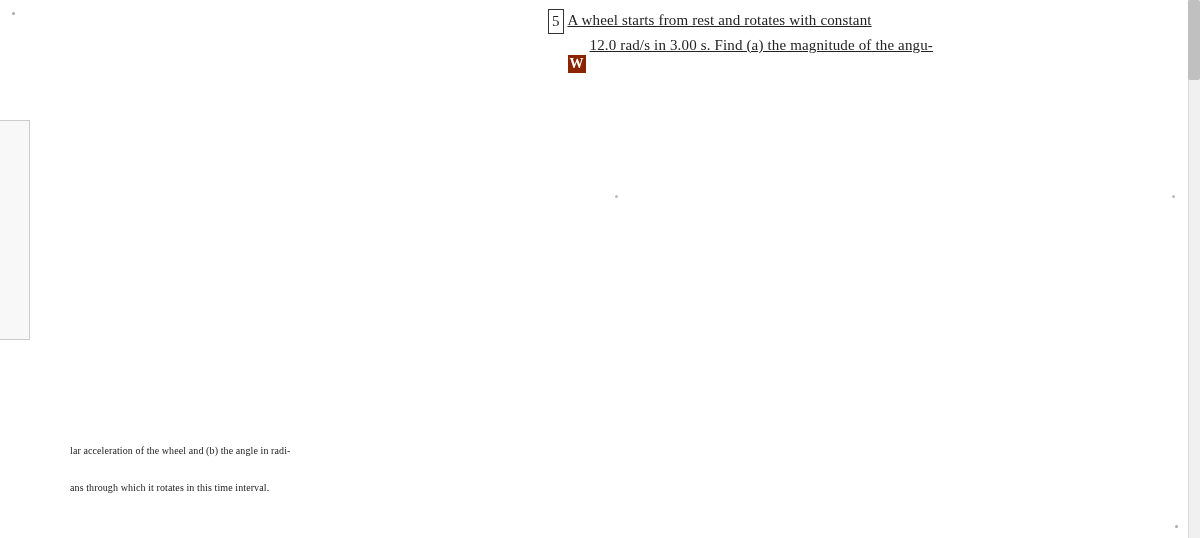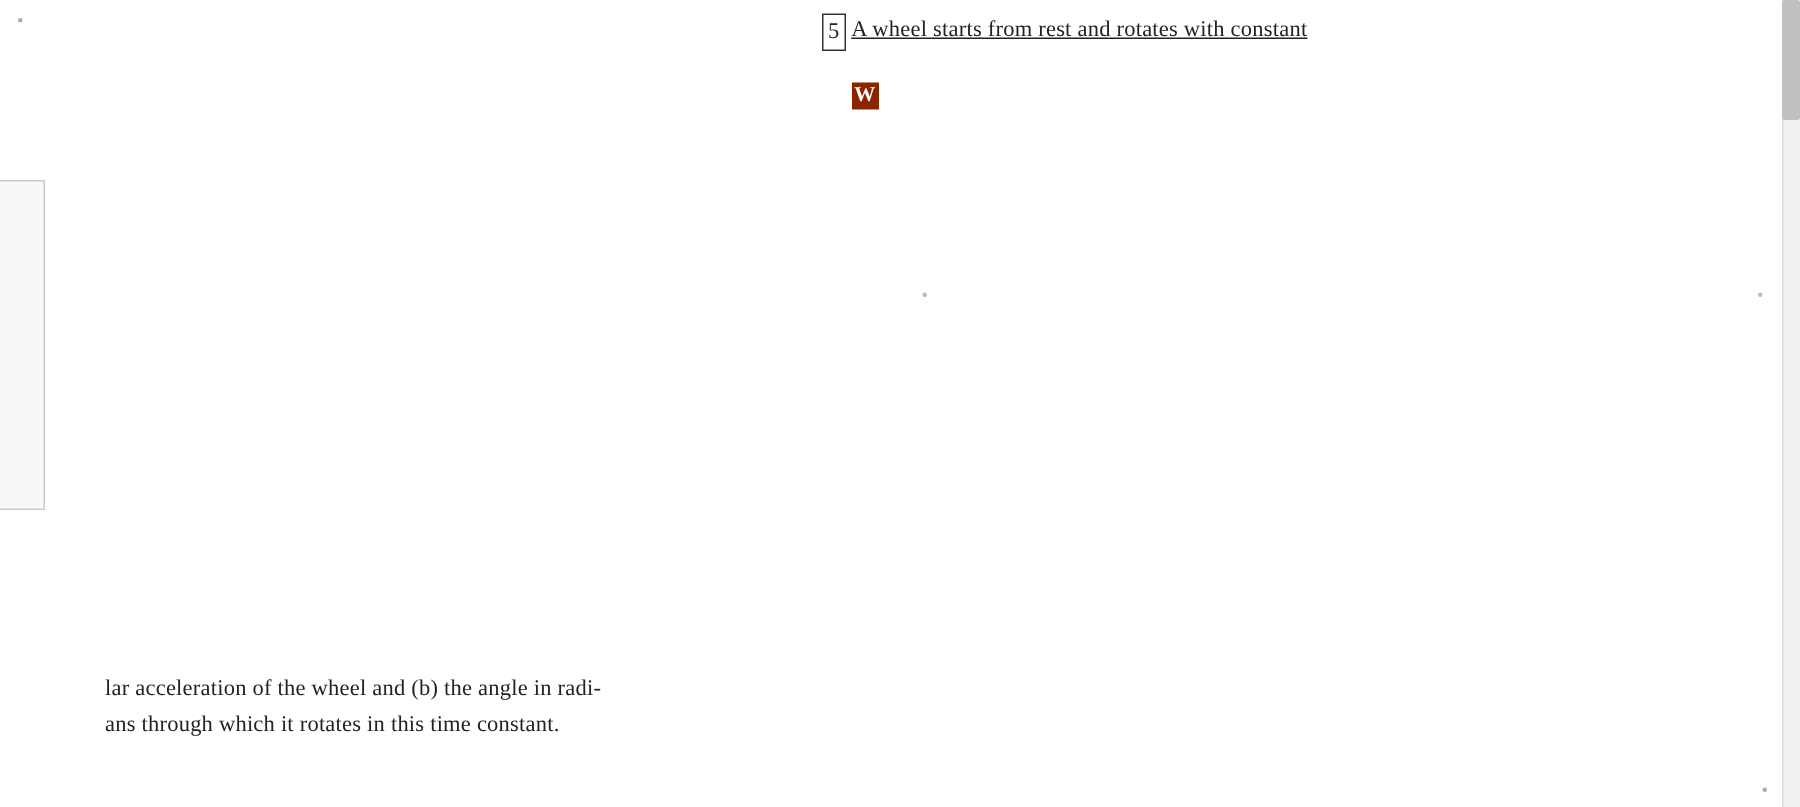--- a/index.html
+++ b/index.html
@@ -92,23 +92,24 @@
 
     
     .problem-bottom {
       position: absolute;
       bottom: 42px;
       left: 70px;
       width: 520px;
     }
 
     .problem-bottom p {
-      font-size: 15px;
+      font-size: 10px;
       line-height: 1.65;
       letter-spacing: 0.01em;
+      margin-top: 20px;
     }
 
     
     .dot-top-left {
       position: absolute;
       top: 12px;
       left: 12px;
       width: 3px;
       height: 3px;
       border-radius: 50%;
@@ -173,32 +174,33 @@
 
   <div class="left-edge"></div>
 
   <div class="problem-top">
     <span class="problem-number">5</span>
     <div class="problem-text-block">
       <p>A  wheel  starts  from  rest  and  rotates  with  constant</p>
       <div style="display:flex; align-items:flex-start;">
         <span class="w-badge">W</span>
         <div>
+          <p>12.0 rad/s in 3.00 s. Find  (a)  the magnitude of the angu-</p>
         </div>
       </div>
     </div>
   </div>
 
   <div class="dot-top-left"></div>
   <div class="dot-mid"></div>
   <div class="dot-top-right"></div>
   <div class="dot-bottom-right"></div>
 
   <div class="problem-bottom">
     <p>lar acceleration of the wheel and  (b)  the angle in radi-</p>
-    <p>ans through which it rotates in this time constant.</p>
+    <p>ans through which it rotates in this time interval.</p>
   </div>
 
   <div class="scrollbar">
     <div class="scrollbar-thumb"></div>
   </div>
 
 </div>
 
 </body></html>

